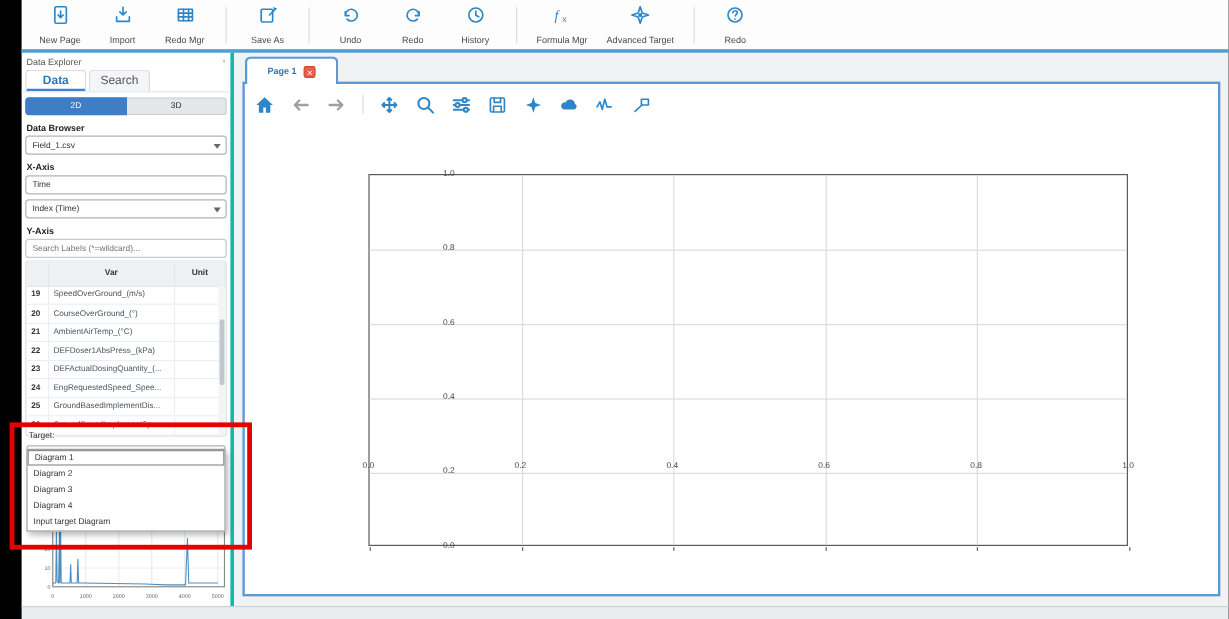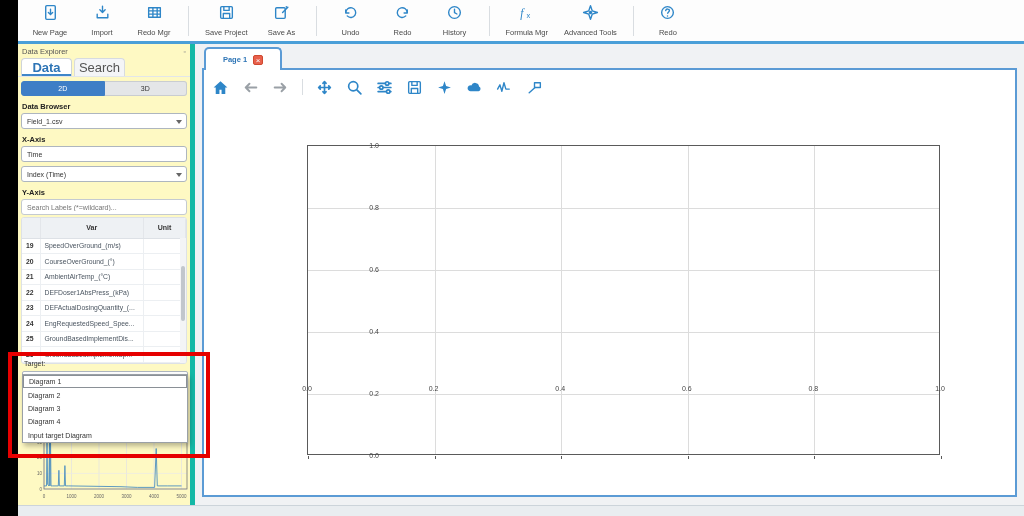--- a/index.html
+++ b/index.html
@@ -13,30 +13,30 @@
                   display:flex; align-items:center; padding:0 6px; }
   .tb-group { display:flex; align-items:center; height:100%; }
   .tb-sep { width:1px; height:30px; background:#d9dde1; margin:0 8px; }
   .tb-btn { display:flex; flex-direction:column; align-items:center; justify-content:center;
             min-width:52px; padding:2px 8px; height:40px; cursor:pointer; color:#2e86c8; }
   .tb-btn svg { width:17px; height:17px; }
   .tb-btn .tb-label { font-size:7.5px; color:#4a4a4a; margin-top:3px; white-space:nowrap; }
 
   
   #workspace { position:absolute; left:18px; top:44px; right:0; bottom:11px; display:flex; }
-  #sidebar { position:relative; width:177px; background:#fef9c3; border-right:5px solid #14b8a6;
+  #sidebar { position:relative; width:177px; background:#ffffff; border-right:3px solid #14b8a6;
              flex:none; }
   #main-area { position:relative; flex:1; background:#f0f2f4; }
 
   
   .sb-header { height:14px; display:flex; align-items:center; justify-content:space-between;
                padding:0 4px; font-size:7.5px; color:#555; }
   .sb-tabs { display:flex; height:19px; padding-left:3px; border-bottom:1px solid #e2e6ea; }
   .sb-tab { width:51px; display:flex; align-items:center; justify-content:center;
-            font-size:13px; border:1px solid #d7dbe0; border-bottom:none;
+            font-size:10px; border:1px solid #d7dbe0; border-bottom:none;
             border-radius:4px 4px 0 0; background:#f4f5f7; color:#555; cursor:pointer; margin-right:2px;}
   .sb-tab.active { background:#fff; color:#2e75b6; font-weight:bold;
                    border-color:#cfd4d9; box-shadow:inset 0 -2px 0 #3e86c9; }
   .seg-row { display:flex; margin:4px 3px 0 3px; height:15px; }
   .seg { flex:1; display:flex; align-items:center; justify-content:center; font-size:7px;
          cursor:pointer; }
   .seg.active { background:#3e7ec6; color:#fff; border:1px solid #3e7ec6; border-radius:3px 0 0 3px; }
   .seg.inactive { background:#e4e6e8; color:#333; border:1px solid #c9cdd1; border-left:none;
                   border-radius:0 3px 3px 0; }
   .sb-label { font-size:7.5px; font-weight:bold; color:#222; margin:6px 4px 2px 4px; }
@@ -138,27 +138,20 @@
               <rect x="2.5" y="3.5" width="11" height="9"></rect>
               <path d="M2.5 6.5h11M2.5 9.5h11M6.5 3.5v9M10.5 3.5v9"></path>
             </svg></span>
           <span class="tb-label">Redo Mgr</span>
         </div>
       </div>
       <div class="tb-sep"></div>
       <div class="tb-group">
         <div class="tb-btn">
           <span class=""><svg viewBox="0 0 16 16" fill="none" stroke="currentColor" stroke-width="1.3" stroke-linecap="round" stroke-linejoin="round">
-              <rect x="2.5" y="2.5" width="11" height="11" rx="1"></rect>
-              <path d="M5.5 2.5v3.5h5V2.5M5 13v-4h6v4"></path>
-            </svg></span>
-          <span class="tb-label">Save Project</span>
-        </div>
-        <div class="tb-btn">
-          <span class=""><svg viewBox="0 0 16 16" fill="none" stroke="currentColor" stroke-width="1.3" stroke-linecap="round" stroke-linejoin="round">
               <rect x="2.5" y="3.5" width="9" height="10" rx="1"></rect>
               <path d="M9 8l5-5M12.5 2.5l1 1"></path>
             </svg></span>
           <span class="tb-label">Save As</span>
         </div>
       </div>
       <div class="tb-sep"></div>
       <div class="tb-group">
         <div class="tb-btn">
           <span class=""><svg viewBox="0 0 16 16" fill="none" stroke="currentColor" stroke-width="1.3" stroke-linecap="round" stroke-linejoin="round">
@@ -187,21 +180,21 @@
               <text x="2" y="12" font-size="11" font-style="italic" font-family="serif">f</text>
               <text x="8" y="13.5" font-size="7">x</text>
             </svg></span>
           <span class="tb-label">Formula Mgr</span>
         </div>
         <div class="tb-btn">
           <span class=""><svg viewBox="0 0 16 16" fill="none" stroke="currentColor" stroke-width="1.3" stroke-linecap="round" stroke-linejoin="round">
               <path d="M8 1.5L9.6 6.4L14.5 8L9.6 9.6L8 14.5L6.4 9.6L1.5 8L6.4 6.4Z"></path>
               <circle cx="8" cy="8" r="1" fill="currentColor"></circle>
             </svg></span>
-          <span class="tb-label">Advanced Tools</span>
+          <span class="tb-label">Advanced Target</span>
         </div>
       </div>
       <div class="tb-sep"></div>
       <div class="tb-group">
         <div class="tb-btn">
           <span class=""><svg viewBox="0 0 16 16" fill="none" stroke="currentColor" stroke-width="1.3" stroke-linecap="round" stroke-linejoin="round">
               <circle cx="8" cy="8" r="5.5"></circle>
               <path d="M6.3 6.2c.2-1 1-1.6 1.9-1.5.9 0 1.6.7 1.6 1.5 0 1.1-1.6 1.4-1.6 2.6"></path>
               <circle cx="8" cy="11.2" r=".7" fill="currentColor" stroke="none"></circle>
             </svg></span>

